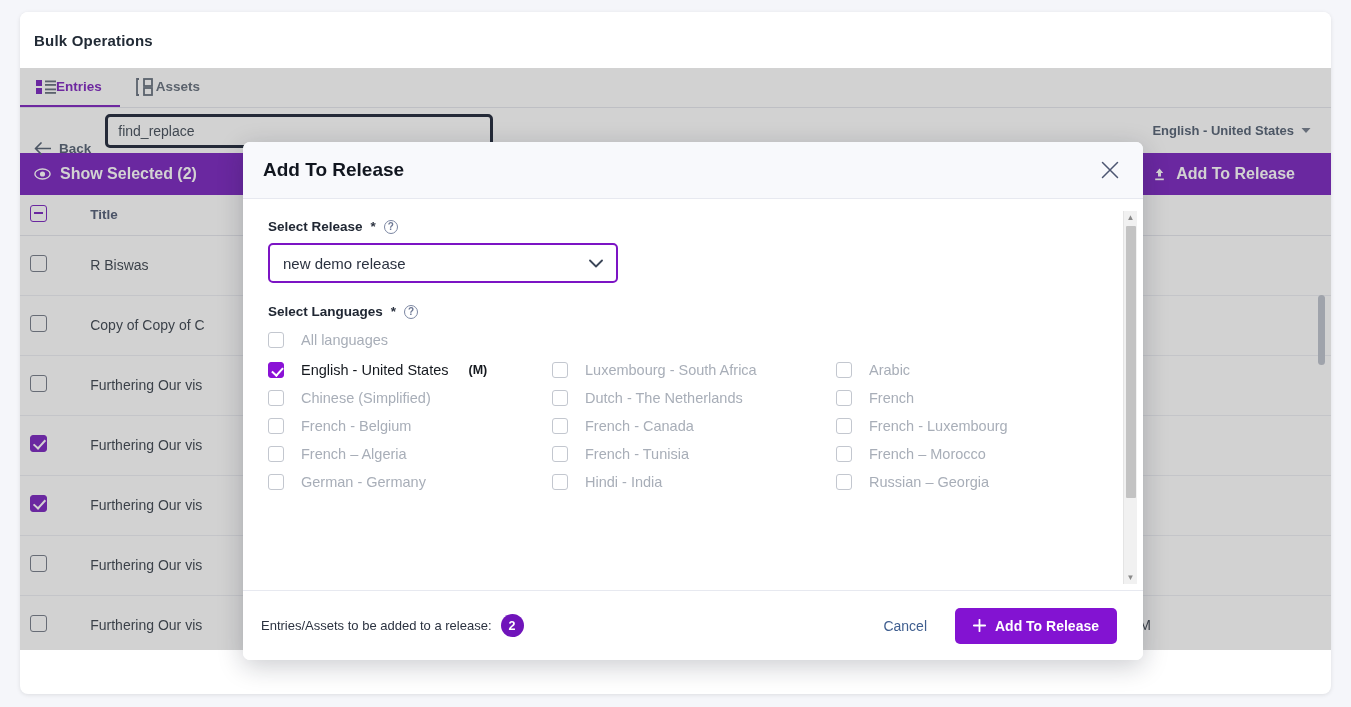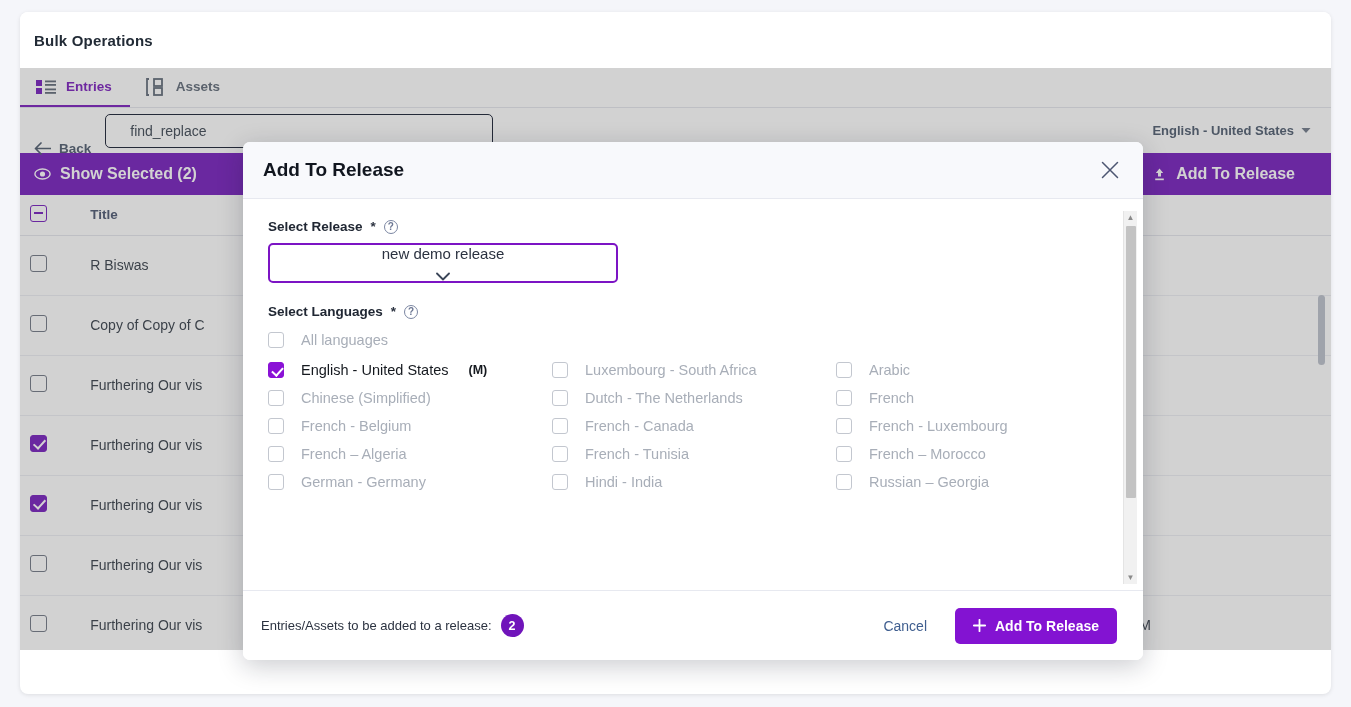--- a/index.html
+++ b/index.html
@@ -38,21 +38,21 @@
     pointer-events: none; z-index: 40;
   }
 
   
   .tabs {
     height: 40px; display: flex; align-items: stretch;
     background: #ffffff;
     border-bottom: 1px solid #e3e5ec;
   }
   .tab {
-    display: flex; align-items: center; gap: 10px;
+    display: flex; align-items: center; 
     padding: 0 18px 0 16px;
     font-size: 13.5px; font-weight: bold;
     color: #5a6573;
     border-bottom: 2px solid transparent;
     cursor: pointer;
   }
   .tab.active { color: #7514ba; border-bottom-color: #7514ba; }
   .tab .ic { display: flex; align-items: center; }
 
   
@@ -61,22 +61,22 @@
     padding: 0 14px; background: #ffffff; gap: 14px;
   }
   .back-btn {
     display: flex; align-items: center; gap: 8px;
     font-size: 13.5px; font-weight: bold; color: #475569;
     cursor: pointer;
     margin-top: 36px;
   }
   .search-pill {
     height: 34px; min-width: 388px;
-    border: 1px solid #0f172a; border-radius: 5px;
-    display: flex; align-items: center; padding: 0 24px;
+    border: 3px solid #0f172a; border-radius: 5px;
+    display: flex; align-items: center; padding: 0 10px;
     font-size: 14px; color: #36404d;
     background: #fff;
   }
   .toolbar-spacer { flex: 1; }
   .lang-select {
     display: flex; align-items: center; gap: 7px;
     font-size: 13px; font-weight: bold; color: #475569;
     cursor: pointer; padding-right: 6px;
   }
 
@@ -200,21 +200,20 @@
     line-height: 1;
   }
 
   .select-box {
     width: 350px; height: 40px;
     border: 2px solid #7c14c4; border-radius: 5px;
     display: flex; align-items: center;
     padding: 0 13px; background: #fff;
     font-size: 15px; color: #2b3240;
     cursor: pointer;
-    flex-direction: column;
   }
   .select-box .sv { flex: 1; }
 
   .lang-section { margin-top: 21px; }
   .lang-grid {
     margin-top: 13px;
     display: grid;
     grid-template-columns: 284px 284px 1fr;
     row-gap: 12px;
   }

